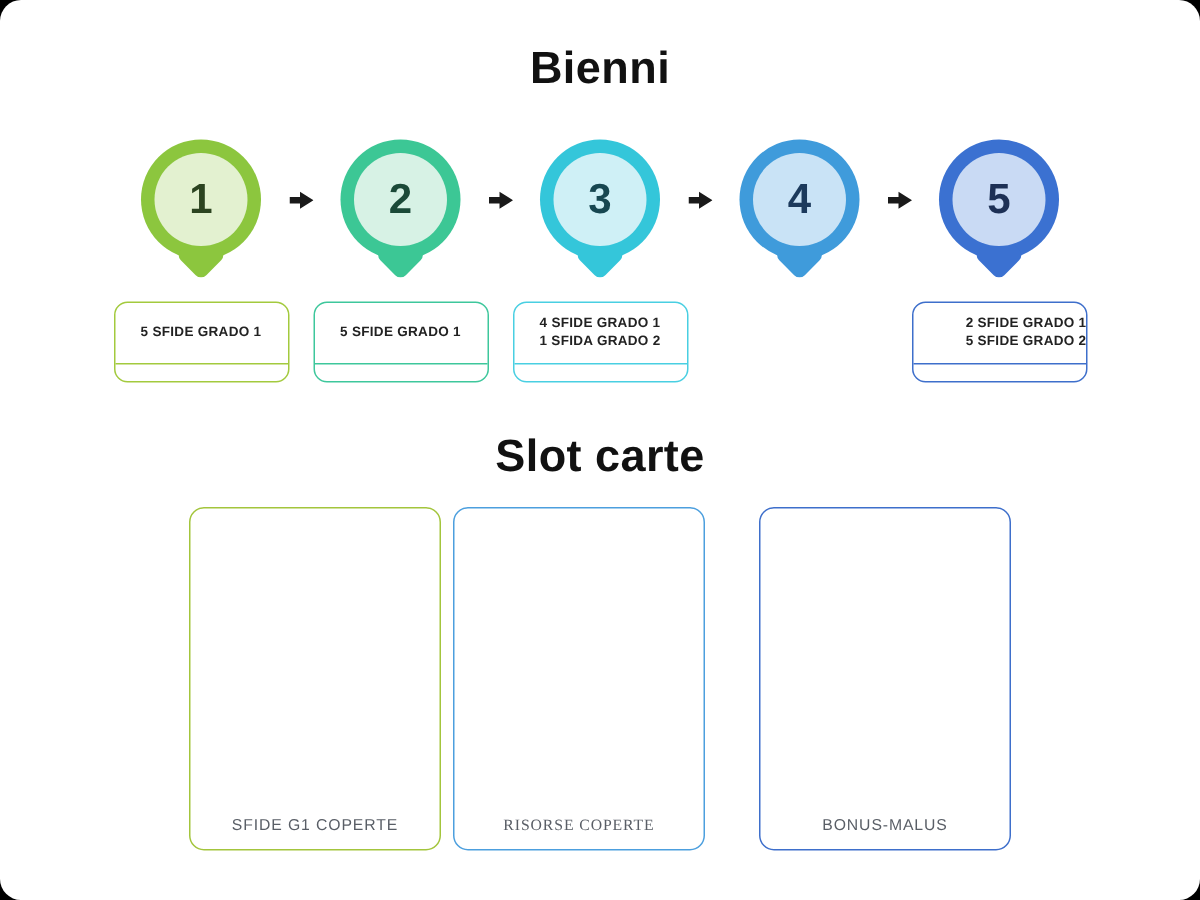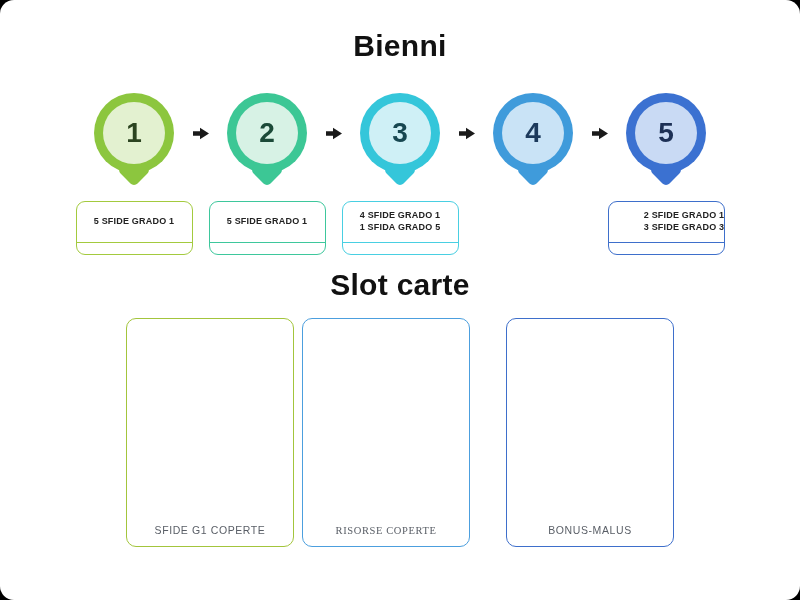--- a/index.html
+++ b/index.html
@@ -11,21 +11,21 @@
     overflow:hidden;
     box-sizing:border-box;
     font-family:"Liberation Sans", sans-serif;
   }
   .section-title {
     margin:0; text-align:center;
     font-size:30px; line-height:35px; font-weight:bold;
     color:#111111; letter-spacing:0.3px;
   }
   .title-bienni { padding-top:28px; }
-  .title-slot { margin-top:12px; }
+  .title-slot { margin-top:32px; }
 
   
   .pins-row {
     display:flex; justify-content:center; align-items:flex-start;
     margin-top:30px;
   }
   .stage { width:117px; display:flex; flex-direction:column; align-items:center; }
   .pin {
     position:relative; width:80px; height:80px; border-radius:50%;
     display:flex; align-items:center; justify-content:center;
@@ -121,21 +121,21 @@
   </div>
 
   <div class="stage">
     <div class="pin" style="background: rgb(52, 198, 218);">
       <div class="pin-tail" style="background: rgb(52, 198, 218);"></div>
       <div class="pin-inner" style="background: rgb(207, 240, 246); color: rgb(23, 71, 81);">3</div>
     </div>
     <div class="label-box" style="border-color: rgb(73, 207, 226);">
       <div class="label-lines" style="color: rgb(34, 34, 34);">
             <div>4 SFIDE GRADO 1</div>
-            <div>1 SFIDA GRADO 5</div>
+            <div>1 SFIDA GRADO 2</div>
           </div>
       <div class="label-divider" style="background: rgb(73, 207, 226);"></div>
     </div>
   </div>
 
   <div class="arrow">
     <svg width="16" height="13" viewBox="0 0 16 13" aria-hidden="true">
       <path class="arrow-path" d="M0 4.3 H7 V0.8 L16 6.5 L7 12.2 V8.7 H0 Z" fill="#1A1A1A"></path>
     </svg>
   </div>
@@ -154,21 +154,21 @@
   </div>
 
   <div class="stage">
     <div class="pin" style="background: rgb(59, 113, 209);">
       <div class="pin-tail" style="background: rgb(59, 113, 209);"></div>
       <div class="pin-inner" style="background: rgb(201, 218, 244); color: rgb(29, 48, 85);">5</div>
     </div>
     <div class="label-box" style="border-color: rgb(62, 111, 203); padding-left: 36px;">
       <div class="label-lines" style="color: rgb(34, 34, 34);">
             <div>2 SFIDE GRADO 1</div>
-            <div>3 SFIDE GRADO 3</div>
+            <div>5 SFIDE GRADO 2</div>
           </div>
       <div class="label-divider" style="background: rgb(62, 111, 203);"></div>
     </div>
   </div>
 </div>
   <h2 class="section-title title-slot">Slot carte</h2>
   <div class="cards-row" id="cards-row">
   <div class="card-slot" style="border-color: rgb(163, 197, 60);">
     <div class="slot-label" style="color: rgb(89, 94, 102);">SFIDE G1 COPERTE</div>
   </div>

